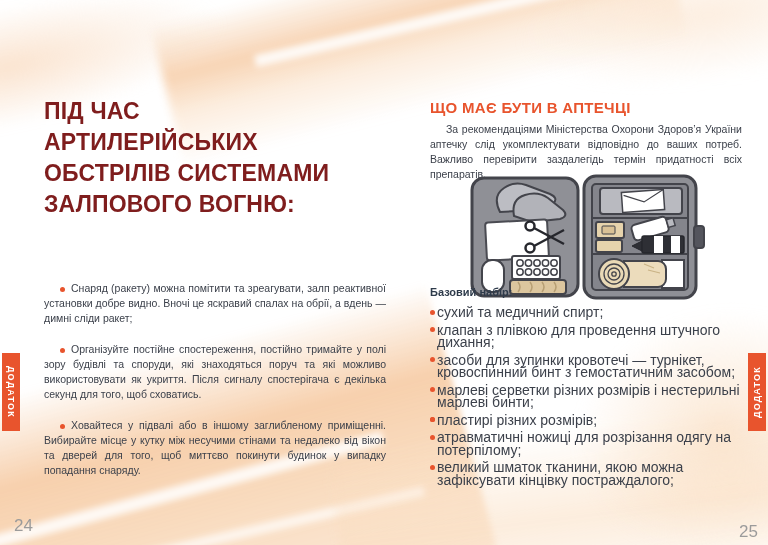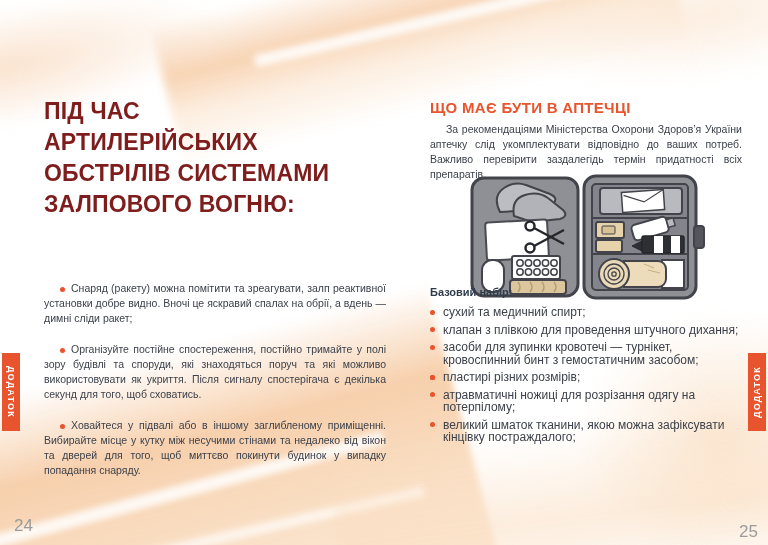--- a/index.html
+++ b/index.html
@@ -39,21 +39,21 @@
   p.lp{font-size:10.5px;line-height:15px;margin:0 0 16px;text-align:justify;text-indent:16px;color:#3c414b;}
   .dot{display:inline-block;width:5px;height:5px;border-radius:50%;background:#e8542d;margin-right:6px;vertical-align:middle;}
 
   
   .heading{left:430px;top:99px;width:312px;color:#e8542d;font-size:15px;font-weight:bold;letter-spacing:.3px;}
   .intro{left:430px;top:122px;width:312px;font-size:10.5px;line-height:15px;text-align:justify;text-indent:16px;}
   .kit{left:466px;top:174px;width:246px;height:130px;}
   .list-block{left:430px;top:286px;width:312px;}
   .list-title{font-size:11px;font-weight:bold;color:#2e3b4b;margin:0 0 8px;}
   ul.kit-list{list-style:none;margin:0;padding:0;}
-  ul.kit-list li{position:relative;padding-left:13px;font-size:12px;line-height:12.5px;margin-bottom:5px;color:#3c414b;}
+  ul.kit-list li{position:relative;padding-left:7px;font-size:14px;line-height:12.5px;margin-bottom:5px;color:#3c414b;}
   ul.kit-list li .ldot{position:absolute;left:0;top:3.5px;width:5px;height:5px;border-radius:50%;background:#e8542d;}
 
   
   .tab{
     position:absolute;z-index:3;width:18px;height:78px;background:#e8542d;color:#ffffff;
     display:flex;align-items:center;justify-content:center;
     font-size:9px;font-weight:bold;letter-spacing:1.2px;
   }
   .tab span{writing-mode:vertical-rl;}
   .tab-left{left:2px;top:353px;}
@@ -182,21 +182,21 @@
       </g>
     </svg>
   </div>
 
   <div class="content list-block">
     <p class="list-title">Базовий набір:</p>
     <ul class="kit-list">
       <li><span class="ldot"></span><span>сухий та медичний спирт;</span></li>
       <li><span class="ldot"></span><span>клапан з плівкою для проведення штучного дихання;</span></li>
       <li><span class="ldot"></span><span>засоби для зупинки кровотечі — турнікет, кровоспинний бинт з гемостатичним засобом;</span></li>
-      <li><span class="ldot"></span></li>
+      <li><span class="ldot"></span><span>марлеві серветки різних розмірів і нестерильні марлеві бинти;</span></li>
       <li><span class="ldot"></span></li>
       <li><span class="ldot"></span><span>пластирі різних розмірів;</span></li>
       <li><span class="ldot"></span><span>атравматичні ножиці для розрізання одягу на потерпілому;</span></li>
       <li><span class="ldot"></span><span>великий шматок тканини, якою можна зафіксувати кінцівку постраждалого;</span></li>
     </ul>
   </div>
 
   <div class="tab tab-left">
     <span>ДОДАТОК</span>
   </div>

